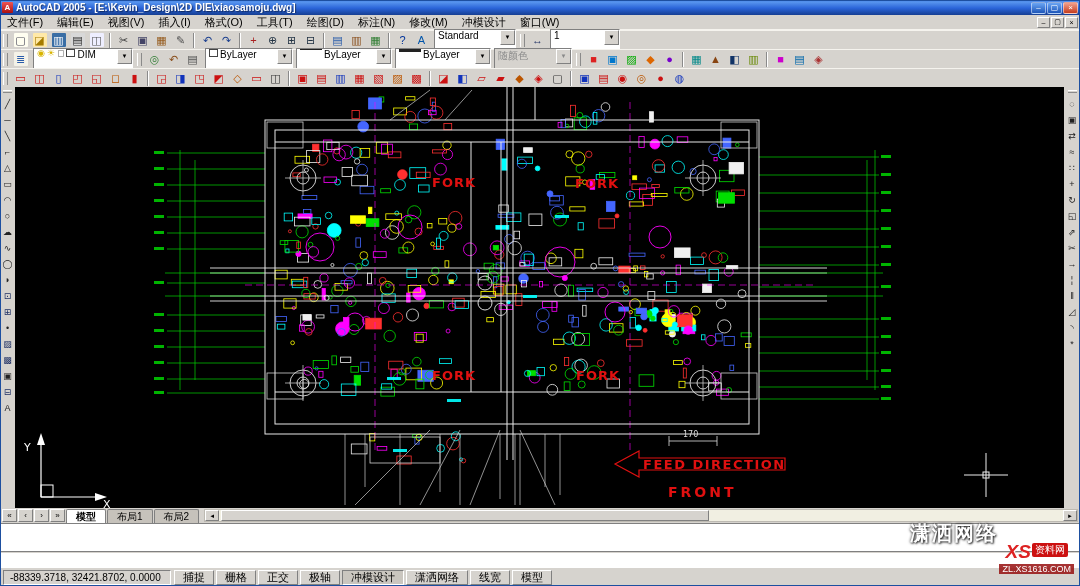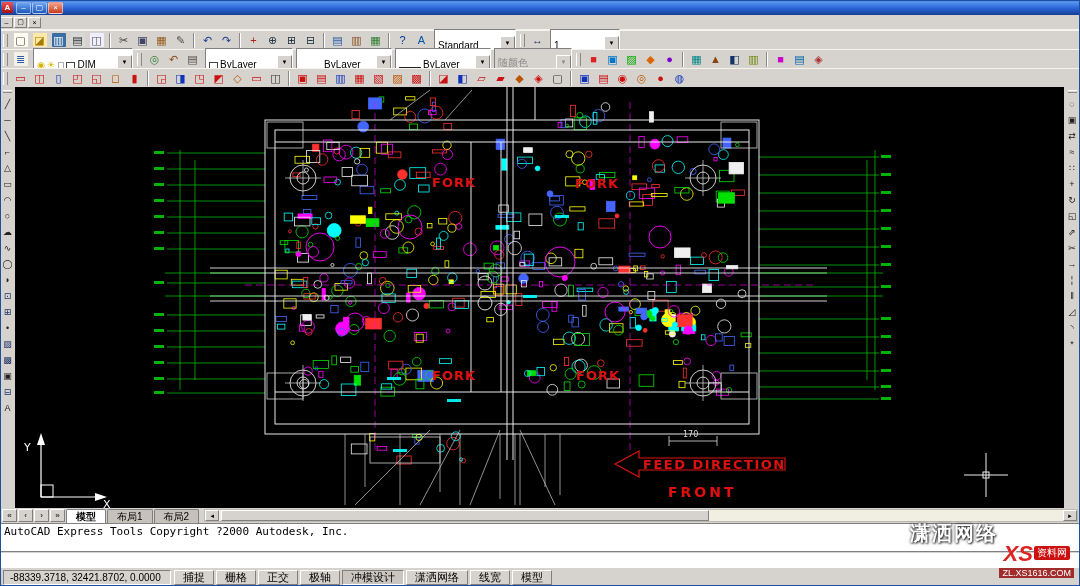--- a/index.html
+++ b/index.html
@@ -37,21 +37,21 @@
     align-items:center;padding:0 2px;gap:3px;border-top:1px solid #f5f3ee}
   #tb1{top:30px}#tb2{top:49px}#tb3{top:68px}
   .tstrip{display:flex;align-items:center;height:17px}
   .tstrip::before{content:"";width:3px;height:13px;margin:0 3px 0 1px;
     border-left:1px solid #fff;border-right:1px solid #8a8a8a}
   .tbtn{width:19px;height:17px;display:flex;align-items:center;justify-content:center;cursor:default}
   .tbtn .glyph{width:14px;height:14px;display:flex;align-items:center;justify-content:center;
     font-size:11px;line-height:1;border-radius:1px}
   .tsep{width:2px;height:15px;border-left:1px solid #8a8a8a;border-right:1px solid #fff;margin:0 3px}
 
-  .dd{display:flex;align-items:flex-end;height:23px;background:#fff;border:1px solid;
+  .dd{display:flex;align-items:flex-start;height:23px;background:#fff;border:1px solid;
     border-color:#808080 #fff #fff #808080;font-size:10px;padding-left:3px;gap:2px}
   .dd .dd-text{flex:1;white-space:nowrap;overflow:hidden}
   .dd .dd-arrow{width:15px;height:15px;background:#d6d3ce;border:1px solid;
     border-color:#fff #808080 #808080 #fff;font-size:6px;display:flex;align-items:center;justify-content:center}
   .dd.disabled{background:#d6d3ce;color:#8a8a8a}
   .chip{width:9px;height:8px;background:#fff;border:1px solid #444;flex:none}
   .lt-line{width:22px;height:0;border-top:1px solid #222;flex:none}
   .lw-line{width:22px;height:3px;background:#222;flex:none}
   .ldd-glyph{font-size:9px;line-height:1}
 
@@ -98,40 +98,54 @@
     border:1px solid;border-color:#808080 #fff #fff #808080;white-space:nowrap;overflow:hidden}
   .sbtn{height:15px;line-height:13px;padding:0 8px;font-size:11px;background:#d6d3ce;
     border:1px solid;border-color:#fff #808080 #808080 #fff;white-space:nowrap}
   .sbtn.pressed{border-color:#808080 #fff #fff #808080;background:#cac6bf}
 
   
   #wm{position:absolute;inset:0;pointer-events:none;z-index:30}
   #wm-name{position:absolute;top:520px;right:82px;font-size:20px;font-weight:bold;letter-spacing:2px;
     color:#fff;text-shadow:0 0 3px rgba(0,0,0,.9),1px 1px 2px rgba(0,0,0,.7)}
   #wm-logo{position:absolute;top:541px;right:6px;text-align:center}
-  .wm-xs{font-size:22px;font-style:italic;font-weight:bold;color:#d22;text-shadow:1px 1px 0 #fff}
+  .wm-xs{font-size:19px;font-style:italic;font-weight:bold;color:#d22;text-shadow:1px 1px 0 #fff}
   .wm-sub{display:inline-block;background:#c11;color:#fff;font-size:10px;padding:0 3px;
     border-radius:2px;vertical-align:5px;margin-left:1px}
   .wm-site{margin-top:1px;font-size:9px;color:#fff;background:rgba(150,15,15,.85);padding:0 3px}
 </style>
 </head>
 <body>
 
 <div id="app">
 
   <div id="titlebar">
     <div class="app-icon">A</div>
+    <span id="title-text">AutoCAD 2005 - [E:\Kevin_Design\2D DIE\xiaosamoju.dwg]</span>
     <div class="win-btns">
       <div class="wbtn">–</div>
       <div class="wbtn">▢</div>
       <div class="wbtn close">×</div>
     </div>
   </div>
 
   <div id="menubar">
+    <div id="menu-items">
+        <div class="menu-item">文件(F)</div>
+        <div class="menu-item">编辑(E)</div>
+        <div class="menu-item">视图(V)</div>
+        <div class="menu-item">插入(I)</div>
+        <div class="menu-item">格式(O)</div>
+        <div class="menu-item">工具(T)</div>
+        <div class="menu-item">绘图(D)</div>
+        <div class="menu-item">标注(N)</div>
+        <div class="menu-item">修改(M)</div>
+        <div class="menu-item">冲模设计</div>
+        <div class="menu-item">窗口(W)</div>
+      </div>
     <div class="mdi-btns">
       <div class="mbtn">–</div>
       <div class="mbtn">▢</div>
       <div class="mbtn">×</div>
     </div>
   </div>
 
   <div class="trow" id="tb1">
     <div class="tstrip">
         <div class="tbtn">
@@ -1134,21 +1148,20 @@
       </div>
     <div id="hscroll">
       <div class="sarrow">◄</div>
       <div id="sthumb"></div>
       <div class="sarrow" style="margin-left:auto">►</div>
     </div>
   </div>
 
   <div id="cmd">
     <div id="cmd-history">
-        <div class="cmd-line">AutoCAD Express Tools Copyright ?2000 Autodesk, Inc.</div>
       </div>
     <div class="cmd-splitter"></div>
   </div>
 
   <div id="status">
     <div id="coords">-88339.3718, 32421.8702, 0.0000</div>
     <div id="status-buttons" style="display:flex;gap:2px">
         <div class="sbtn">捕捉</div>
         <div class="sbtn">栅格</div>
         <div class="sbtn">正交</div>

